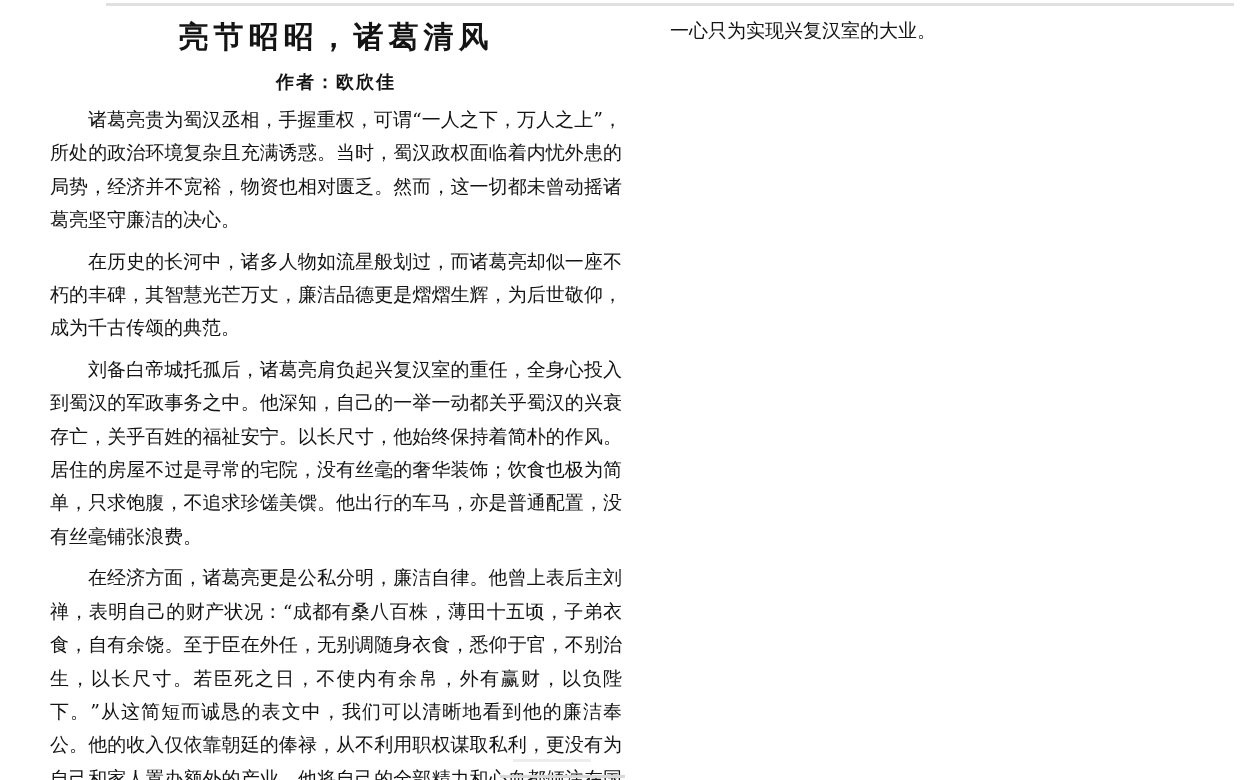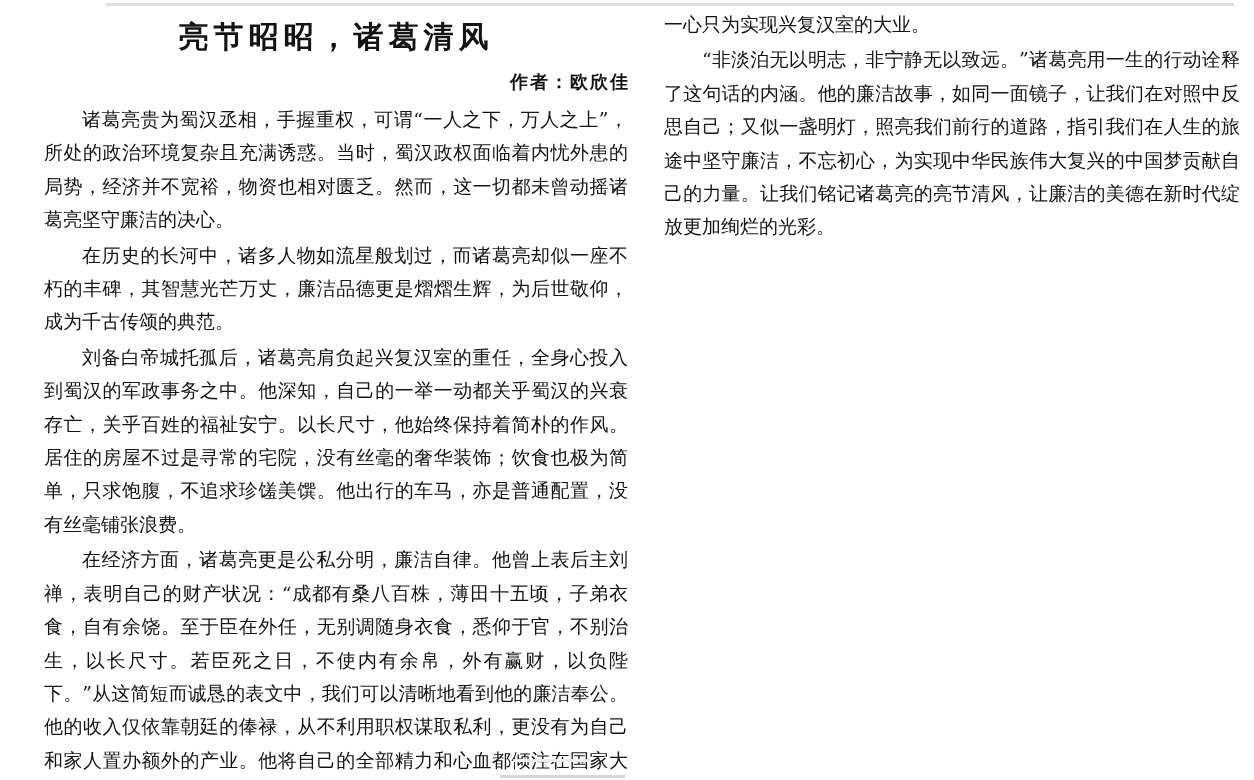--- a/index.html
+++ b/index.html
@@ -58,31 +58,31 @@
     font-size: 30px;
     line-height: 1.2;
     font-weight: bold;
     text-align: center;
     letter-spacing: 5px;
     margin: 19px 0 0 0;
   }
   .doc-author {
     font-size: 18px;
     font-weight: bold;
-    text-align: right;
+    text-align: center;
     letter-spacing: 2px;
     margin: 15px 0 9px 0;
   }
   .para {
     font-size: 19px;
     line-height: 33.4px;
     text-align: justify;
     text-justify: inter-ideograph;
     text-indent: 2em;
-    margin: 2px;
+    margin: 8px;
     word-break: break-all;
   }
   .para.no-indent {
     text-indent: 0;
   }
 </style>
 </head>
 <body>
 
 <div class="canvas">
@@ -93,19 +93,18 @@
     <h1 class="doc-title">亮节昭昭，诸葛清风</h1>
     <div class="doc-author">作者：欧欣佳</div>
     <p class="para">诸葛亮贵为蜀汉丞相，手握重权，可谓“一人之下，万人之上”，所处的政治环境复杂且充满诱惑。当时，蜀汉政权面临着内忧外患的局势，经济并不宽裕，物资也相对匮乏。然而，这一切都未曾动摇诸葛亮坚守廉洁的决心。</p>
     <p class="para">在历史的长河中，诸多人物如流星般划过，而诸葛亮却似一座不朽的丰碑，其智慧光芒万丈，廉洁品德更是熠熠生辉，为后世敬仰，成为千古传颂的典范。</p>
     <p class="para">刘备白帝城托孤后，诸葛亮肩负起兴复汉室的重任，全身心投入到蜀汉的军政事务之中。他深知，自己的一举一动都关乎蜀汉的兴衰存亡，关乎百姓的福祉安宁。以长尺寸，他始终保持着简朴的作风。居住的房屋不过是寻常的宅院，没有丝毫的奢华装饰；饮食也极为简单，只求饱腹，不追求珍馐美馔。他出行的车马，亦是普通配置，没有丝毫铺张浪费。</p>
     <p class="para">在经济方面，诸葛亮更是公私分明，廉洁自律。他曾上表后主刘禅，表明自己的财产状况：“成都有桑八百株，薄田十五顷，子弟衣食，自有余饶。至于臣在外任，无别调随身衣食，悉仰于官，不别治生，以长尺寸。若臣死之日，不使内有余帛，外有赢财，以负陛下。”从这简短而诚恳的表文中，我们可以清晰地看到他的廉洁奉公。他的收入仅依靠朝廷的俸禄，从不利用职权谋取私利，更没有为自己和家人置办额外的产业。他将自己的全部精力和心血都倾注在国家大事上，</p>
   </div>
 
   <div class="page page-right">
     <p class="para no-indent">一心只为实现兴复汉室的大业。</p>
-    <p class="para">“非淡泊无以明志，非宁静无以致远。”诸葛亮用一生的行动诠释了这句话的内涵。他的廉洁故事，如同一面镜子，让我们在对照中反思自己；又似一盏明灯，照亮我们前行的道路，指引我们在人生的旅途中坚守廉洁，不忘初心，为实现中华民族伟大复兴的中国梦贡献自己的力量。让我们铭记诸葛亮的亮节清风，让廉洁的美德在新时代绽放更加绚烂的光彩。</p>
   </div>
 
   <div class="edge-artifact bottom-smudge-1"></div>
   <div class="edge-artifact bottom-smudge-2"></div>
 
 </div>
 
 </body></html>

